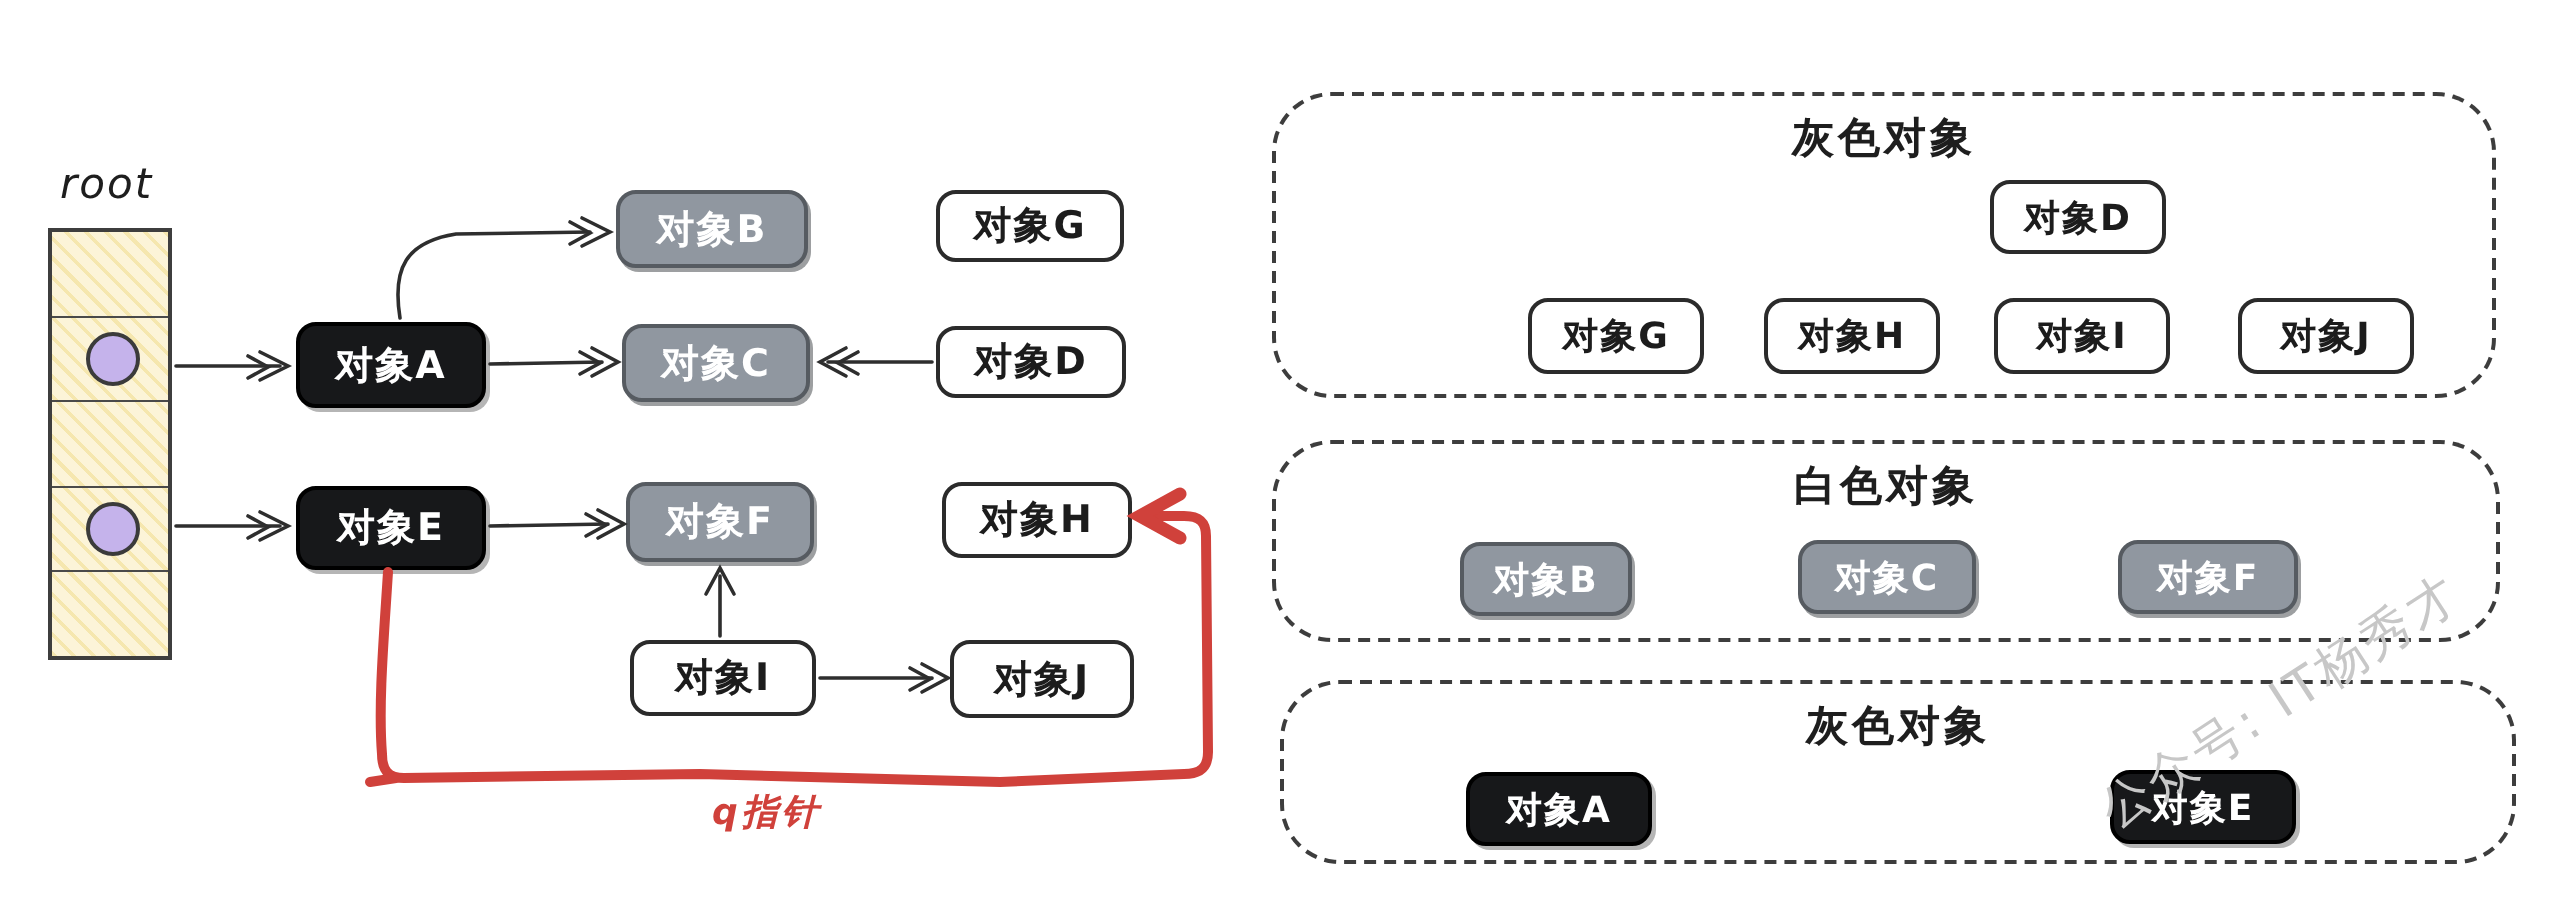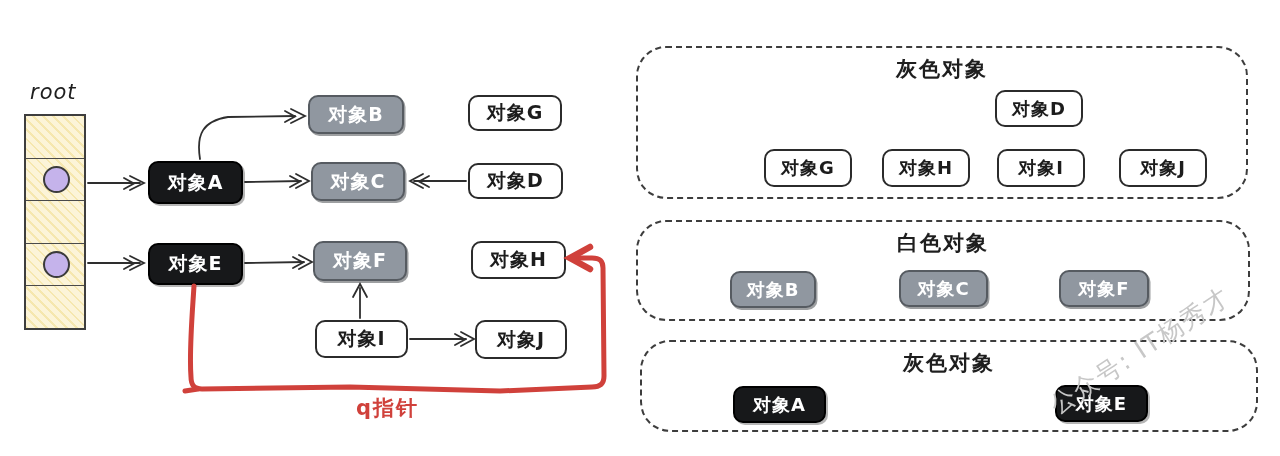--- a/index.html
+++ b/index.html
@@ -36,21 +36,21 @@
   .panel-title{position:absolute;left:0;right:0;top:7px;text-align:center;font-size:21px;font-weight:bold;letter-spacing:2px;}
   .chip{
     position:absolute;display:flex;align-items:center;justify-content:center;
     border-radius:10px;font-size:18px;font-weight:bold;letter-spacing:1px;box-sizing:border-box;white-space:nowrap;
   }
   .chip.white{background:#fff;color:#1c1c1c;border:2px solid #2b2b2b;}
   .chip.gray{background:#9097a0;color:#fff;border:2px solid #565b61;box-shadow:1.5px 2px 0 rgba(60,64,68,.5);}
   .chip.black{background:#17181a;color:#fff;border:2px solid #000;box-shadow:2px 2px 0 rgba(90,90,90,.45);}
   
   .edges-svg{position:absolute;left:0;top:0;width:1280px;height:456px;pointer-events:none;}
-  .q-pointer-label{position:absolute;left:356px;top:394px;color:#d0413b;font-size:21px;font-weight:bold;letter-spacing:2px;}
+  .q-pointer-label{position:absolute;left:356px;top:394px;color:#d0413b;font-size:18px;font-weight:bold;letter-spacing:2px;font-style:italic;}
   .watermark{
     position:absolute;left:1005px;top:334px;width:270px;text-align:center;
     color:#c7c7c7;font-size:25px;letter-spacing:2px;
     transform:rotate(-33deg);transform-origin:center center;pointer-events:none;
   }
 </style>
 </head>
 <body>
 
 <div class="canvas">

